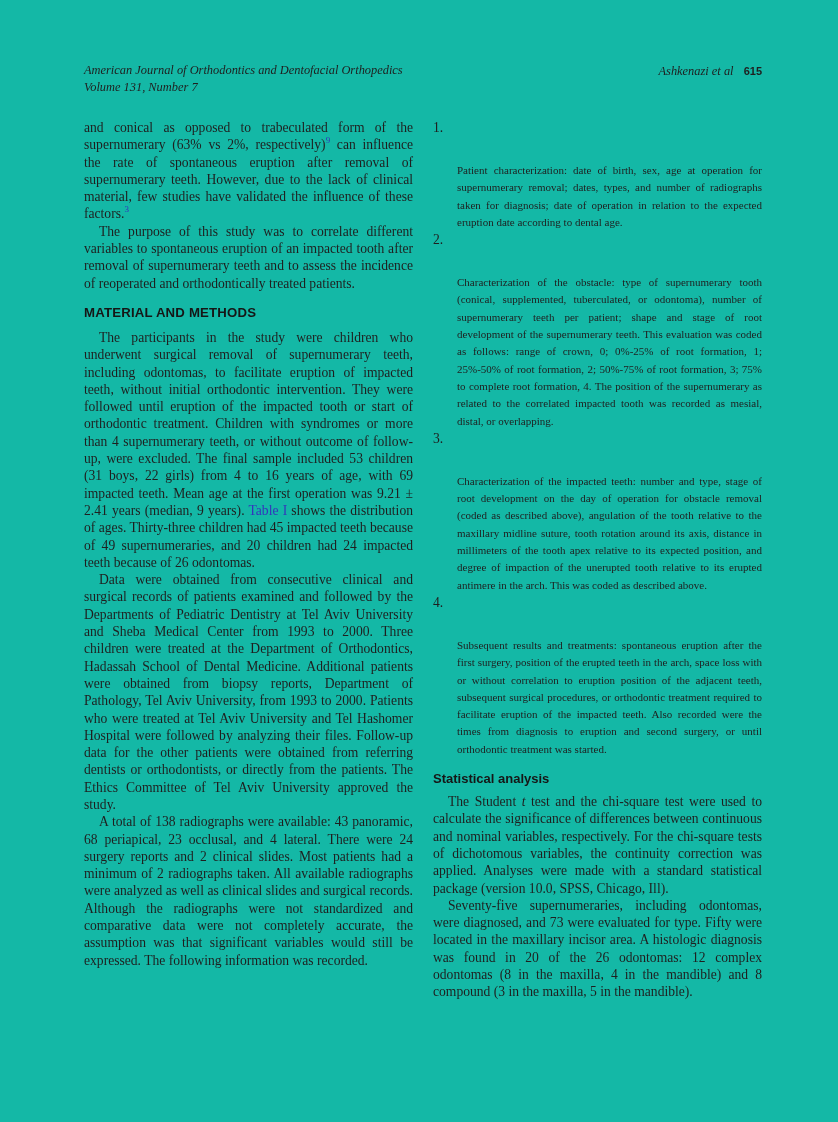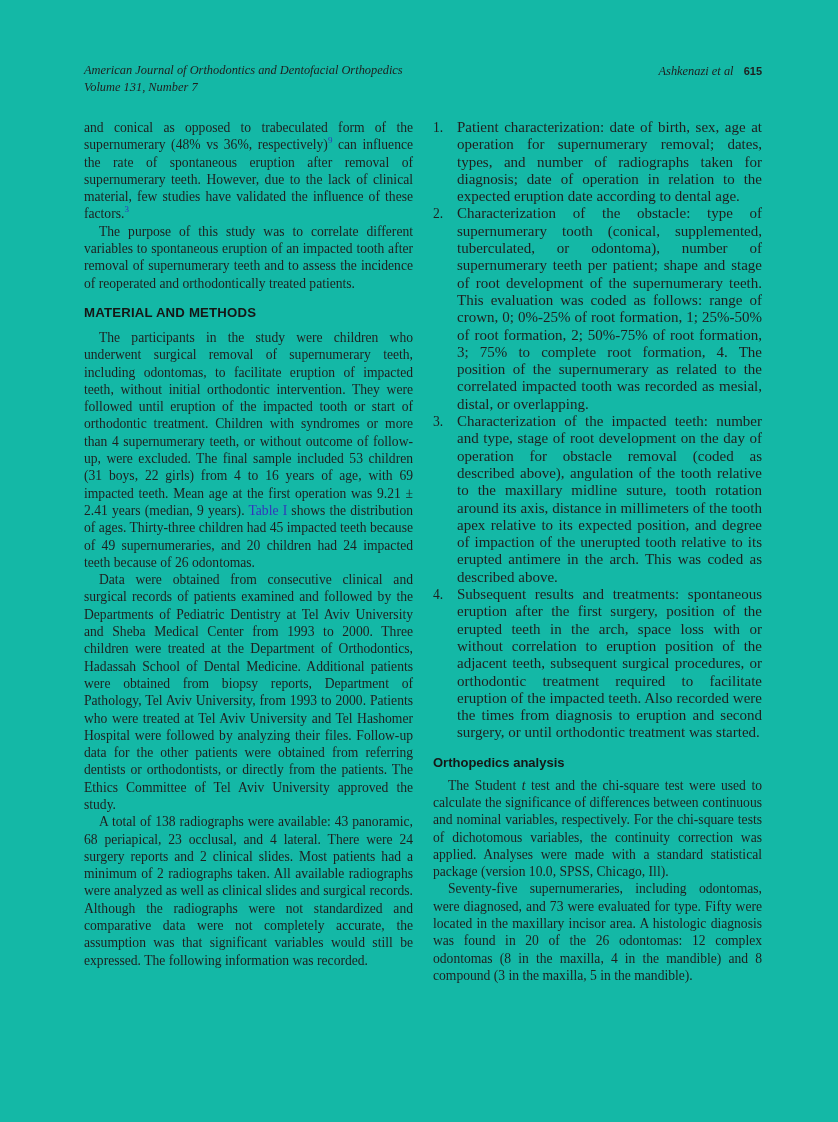--- a/index.html
+++ b/index.html
@@ -51,23 +51,23 @@
   }
   a.inline-link { color: #3434bd; text-decoration: none; cursor: pointer; }
   .num-list { margin: 0; }
   .num-item { display: flex; align-items: flex-start; }
   .num-item .num {
     flex: 0 0 24px;
     font-size: 13.6px; line-height: 17.3px;
   }
   .num-item .item-text {
     flex: 1;
-    font-size: 15px; line-height: 17.3px;
+    font-size: 11px; line-height: 17.3px;
     text-align: justify;
-    hyphens: auto; -webkit-hyphens: auto;
+    hyphens: auto; margin-top: 43px; -webkit-hyphens: auto;
   }
   .italic { font-style: italic; }
 </style>
 </head>
 <body>
 
 <div class="page">
 
   <div class="running-header">
     <div class="left">
@@ -76,21 +76,21 @@
     </div>
     <div class="right">
       <span class="authors">Ashkenazi et al</span>
       <span class="pagenum">615</span>
     </div>
   </div>
 
   <div class="columns">
 
     <div class="col">
-      <p><span>and conical as opposed to trabeculated form of the supernumerary (48% vs 36%, respectively)</span><sup class="ref">9</sup><span> can influence the rate of spontaneous eruption after removal of supernumerary teeth. However, due to the lack of clinical material, few studies have validated the influence of these factors.</span><sup class="ref">3</sup></p>
+      <p><span>and conical as opposed to trabeculated form of the supernumerary (63% vs 2%, respectively)</span><sup class="ref">9</sup><span> can influence the rate of spontaneous eruption after removal of supernumerary teeth. However, due to the lack of clinical material, few studies have validated the influence of these factors.</span><sup class="ref">3</sup></p>
 
       <p class="indent">The purpose of this study was to correlate different variables to spontaneous eruption of an impacted tooth after removal of supernumerary teeth and to assess the incidence of reoperated and orthodontically treated patients.</p>
 
       <h2 class="section-heading">MATERIAL AND METHODS</h2>
 
       <p class="indent"><span>The participants in the study were children who underwent surgical removal of supernumerary teeth, including odontomas, to facilitate eruption of impacted teeth, without initial orthodontic intervention. They were followed until eruption of the impacted tooth or start of orthodontic treatment. Children with syndromes or more than 4 supernumerary teeth, or without outcome of follow-up, were excluded. The final sample included 53 children (31 boys, 22 girls) from 4 to 16 years of age, with 69 impacted teeth. Mean age at the first operation was 9.21 ± 2.41 years (median, 9 years). </span><a class="inline-link">Table I</a><span> shows the distribution of ages. Thirty-three children had 45 impacted teeth because of 49 supernumeraries, and 20 children had 24 impacted teeth because of 26 odontomas.</span></p>
 
       <p class="indent">Data were obtained from consecutive clinical and surgical records of patients examined and followed by the Departments of Pediatric Dentistry at Tel Aviv University and Sheba Medical Center from 1993 to 2000. Three children were treated at the Department of Orthodontics, Hadassah School of Dental Medicine. Additional patients were obtained from biopsy reports, Department of Pathology, Tel Aviv University, from 1993 to 2000. Patients who were treated at Tel Aviv University and Tel Hashomer Hospital were followed by analyzing their files. Follow-up data for the other patients were obtained from referring dentists or orthodontists, or directly from the patients. The Ethics Committee of Tel Aviv University approved the study.</p>
 
       <p class="indent">A total of 138 radiographs were available: 43 panoramic, 68 periapical, 23 occlusal, and 4 lateral. There were 24 surgery reports and 2 clinical slides. Most patients had a minimum of 2 radiographs taken. All available radiographs were analyzed as well as clinical slides and surgical records. Although the radiographs were not standardized and comparative data were not completely accurate, the assumption was that significant variables would still be expressed. The following information was recorded.</p>
@@ -109,21 +109,21 @@
         <div class="num-item">
           <span class="num">3.</span>
           <span class="item-text">Characterization of the impacted teeth: number and type, stage of root development on the day of operation for obstacle removal (coded as described above), angulation of the tooth relative to the maxillary midline suture, tooth rotation around its axis, distance in millimeters of the tooth apex relative to its expected position, and degree of impaction of the unerupted tooth relative to its erupted antimere in the arch. This was coded as described above.</span>
         </div>
         <div class="num-item">
           <span class="num">4.</span>
           <span class="item-text">Subsequent results and treatments: spontaneous eruption after the first surgery, position of the erupted teeth in the arch, space loss with or without correlation to eruption position of the adjacent teeth, subsequent surgical procedures, or orthodontic treatment required to facilitate eruption of the impacted teeth. Also recorded were the times from diagnosis to eruption and second surgery, or until orthodontic treatment was started.</span>
         </div>
       </div>
 
-      <h3 class="subsection-heading">Orthopedics analysis</h3>
+      <h3 class="subsection-heading">Statistical analysis</h3>
 
       <p class="indent"><span>The Student </span><span class="italic">t</span><span> test and the chi-square test were used to calculate the significance of differences between continuous and nominal variables, respectively. For the chi-square tests of dichotomous variables, the continuity correction was applied. Analyses were made with a standard statistical package (version 10.0, SPSS, Chicago, Ill).</span></p>
 
 
       <p class="indent">Seventy-five supernumeraries, including odontomas, were diagnosed, and 73 were evaluated for type. Fifty were located in the maxillary incisor area. A histologic diagnosis was found in 20 of the 26 odontomas: 12 complex odontomas (8 in the maxilla, 4 in the mandible) and 8 compound (3 in the maxilla, 5 in the mandible).</p>
     </div>
 
   </div>
 </div>
 

